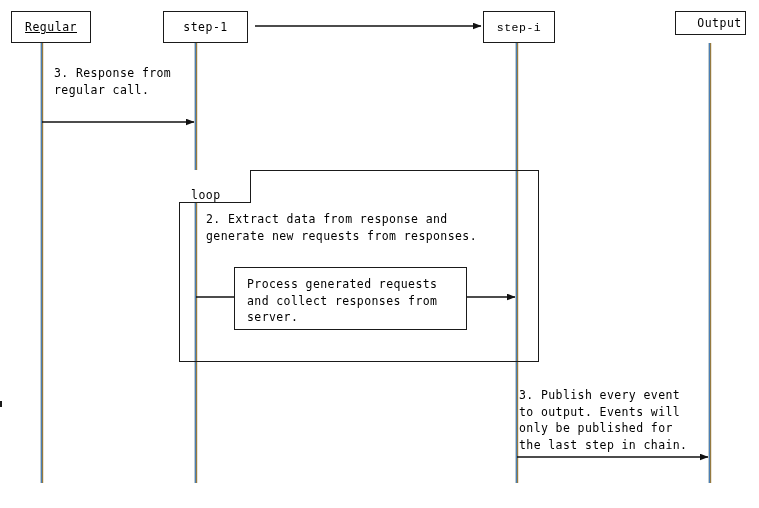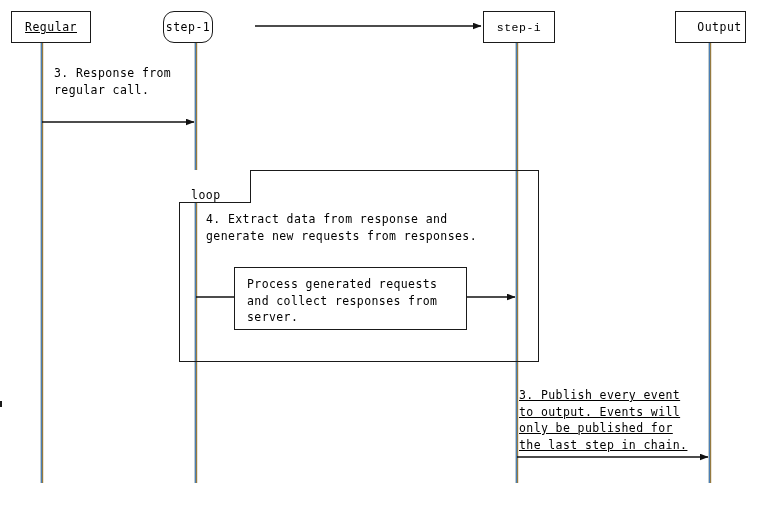--- a/index.html
+++ b/index.html
@@ -114,47 +114,47 @@
 
     <line x1="467" y1="297" x2="515" y2="297" stroke="#111111" stroke-width="1.3" marker-end="url(#arrowhead)"></line>
 
     <line x1="517" y1="457" x2="708" y2="457" stroke="#111111" stroke-width="1.3" marker-end="url(#arrowhead)"></line>
   </svg>
 
   <div class="participant-box" style="left:11px; top:11px; width:80px; height:32px;text-decoration:underline;">
     <span>Regular</span>
   </div>
 
-  <div class="participant-box" style="left:163px; top:11px; width:50px; height:32px;border-radius:11px;">
+  <div class="participant-box" style="left:163px; top:11px; width:85px; height:32px;">
     <span>step-1</span>
   </div>
 
   <div class="participant-box" style="left:483px; top:11px; width:72px; height:32px;font-family:Liberation Mono, monospace;">
     <span>step-i</span>
   </div>
 
-  <div class="participant-box" style="left:675px; top:11px; width:71px; height:32px;padding-left:18px;">
+  <div class="participant-box" style="left:675px; top:11px; width:71px; height:24px;padding-left:18px;">
     <span>Output</span>
   </div>
 
   <div class="msg-text" style="left:54px; top:65px; width:145px;">3. Response from
 regular call.</div>
 
   <div class="frame-box" style="left:179px; top:170px; width:360px; height:192px;"></div>
   <div class="frame-label" style="left:179px; top:170px; width:72px; height:33px;">
     <span>loop</span>
   </div>
 
-  <div class="msg-text" style="left:206px; top:211px; width:310px;">4. Extract data from response and
+  <div class="msg-text" style="left:206px; top:211px; width:310px;">2. Extract data from response and
 generate new requests from responses.</div>
 
   <div class="note-box" style="left:234px; top:267px; width:233px; height:63px;">Process generated requests
 and collect responses from
 server.</div>
 
-  <div class="msg-text" style="left:519px; top:387px; width:200px;text-decoration:underline;">3. Publish every event
+  <div class="msg-text" style="left:519px; top:387px; width:200px;">3. Publish every event
 to output. Events will
 only be published for
 the last step in chain.</div>
 
   <div class="edge-artifact" style="left:0px; top:401px; width:2px; height:6px;"></div>
 
 </div>
 
 </body></html>

